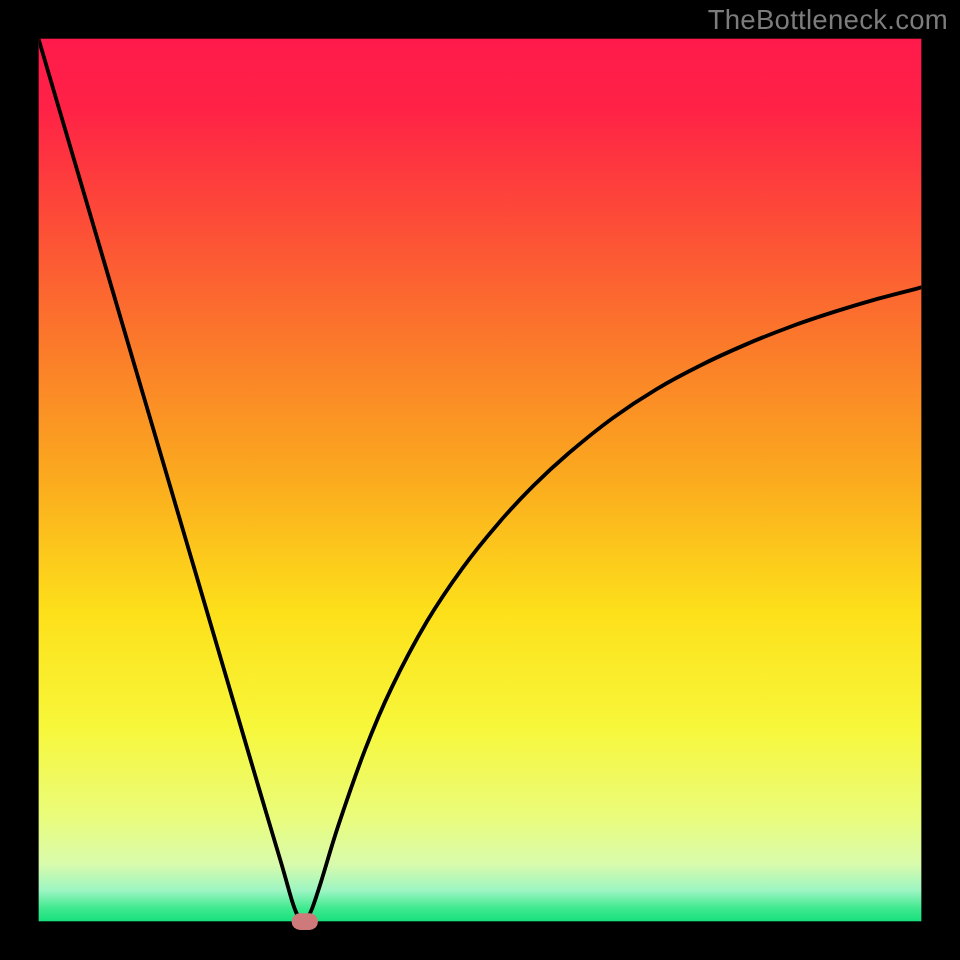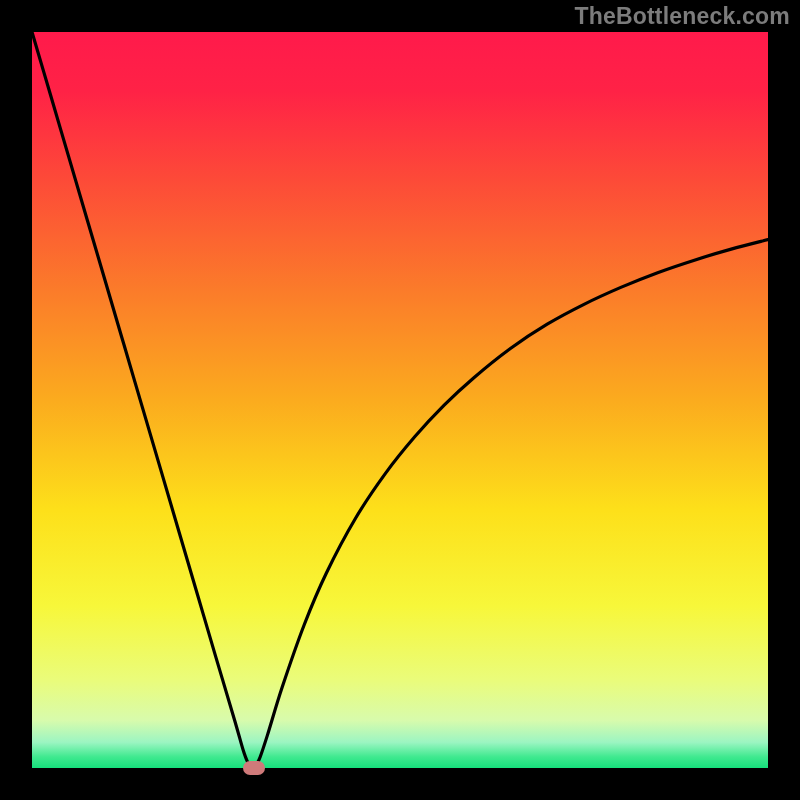--- a/index.html
+++ b/index.html
@@ -16,21 +16,21 @@
     width: 800px;
     height: 800px;
     background: #000;
   }
   .watermark {
     position: absolute;
     top: 3px;
     right: 10px;
     color: #7c7c7c;
     font-size: 23px;
-    font-weight: 700;
+    font-weight: 400;
     letter-spacing: 0.2px;
     z-index: 10;
   }
   .plot-outer {
     position: absolute;
     left: 32px;
     top: 32px;
     width: 736px;
     height: 736px;
     background: #000;

